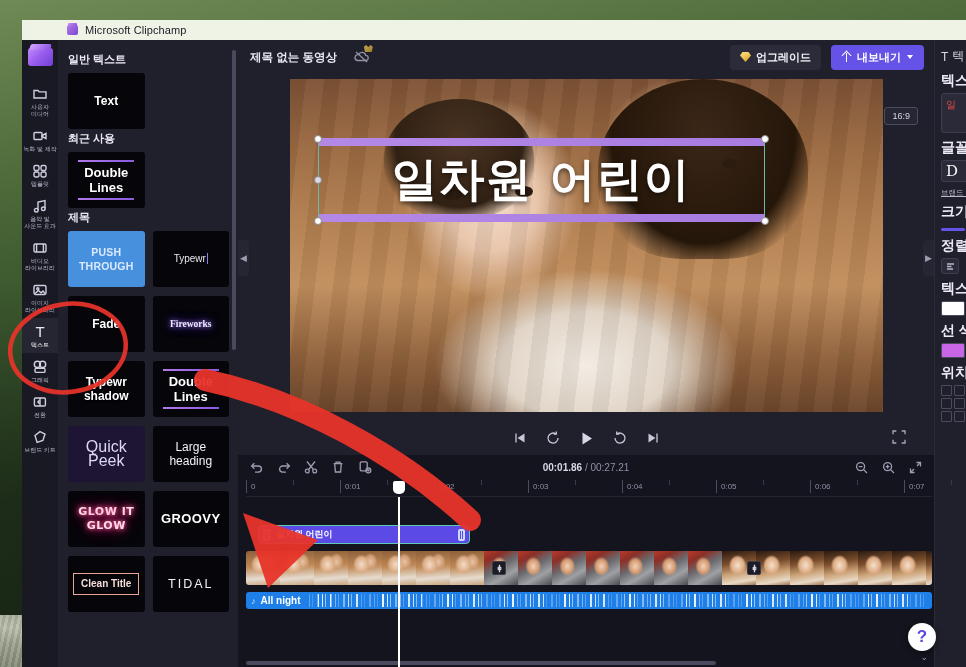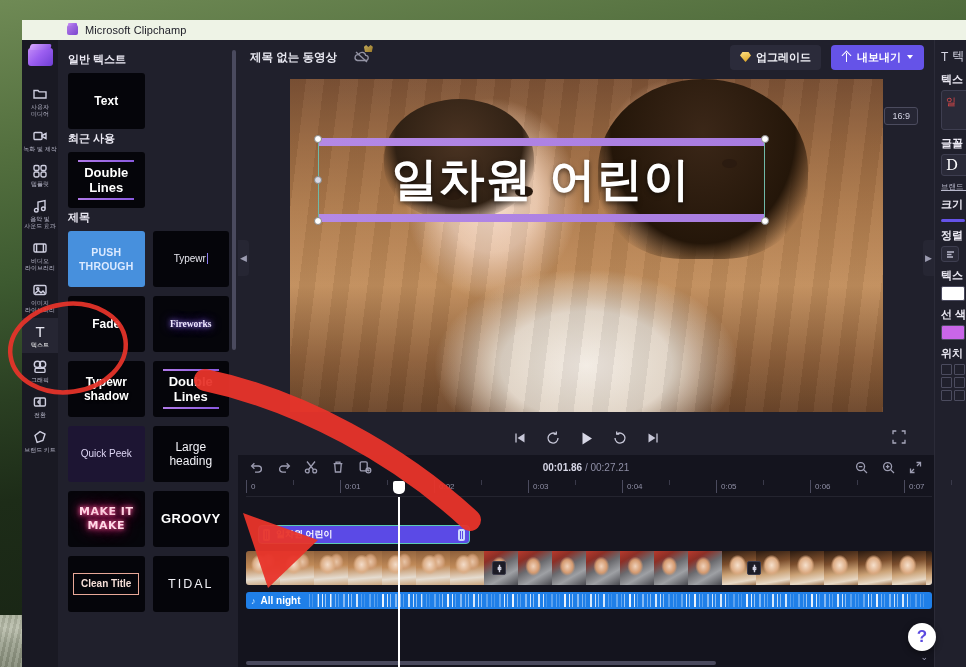--- a/index.html
+++ b/index.html
@@ -97,21 +97,21 @@
   .card-dbl:before, .card-dbl:after {
     content:""; display:block; height:2px; width: 56px; margin: 3px auto;
     background: linear-gradient(90deg,#b07ae8,#8a5ae0);
   }
   .c-push { background:#4790dd; color:#dceaff; font-size: 10.5px; letter-spacing:.2px; }
   .c-type { background:#05050a; color:#e7e7ef; font-weight: normal; font-size: 10px; }
   .c-type:after{ content:""; display:inline-block; width:1px; height:11px; background:#8e7ff0; margin-left:1px; vertical-align:-2px;}
   .c-fade { color:#fff; }
   .c-fire { font-size: 9.5px; color:#efe8ff; text-shadow: 0 0 5px #9b7dff, 0 0 11px #6e4ad8; font-family: Liberation Serif, serif; }
   .c-outline { color:#fff; text-shadow: 0 1px 3px #000; }
-  .c-quick { background:#1d1533; color:#ded6f5; font-size: 10px; font-weight: normal; }
+  .c-quick { background:#1d1533; color:#ded6f5; font-size: 16px; font-weight: normal; }
   .c-large { font-weight: normal; font-size: 12px; color:#f2f2f7; }
   .c-glow {
     font-size: 11px; color:#ffd9e6; letter-spacing:.5px;
     text-shadow: 0 0 4px #ff5f9e, 0 0 9px #e0307f, 0 0 16px #b51f63;
     font-family: "DejaVu Sans", sans-serif;
   }
   .c-groovy { font-size: 13px; letter-spacing: .4px; }
   .c-clean span {
     border: 1.4px solid #e8a898; color:#f5ded7; padding: 4px 7px; font-size: 10px;
     display:inline-block; line-height: 12px;
@@ -336,21 +336,21 @@
     background:#4a4a5e; border-radius:2px;
   }
 
   
   .props {
     width: 32px; flex: 0 0 32px; background: #20202c; border-left: 1px solid #2b2b38;
     padding: 8px 0 0 6px; overflow: hidden;
   }
   .pr-head { display:flex; align-items:center; gap:4px; margin-bottom: 7px; }
   .pr-head .t { font-size: 12px; color:#d8d8e6; }
-  .pr-lbl { font-size: 11px; color:#eceaf4; font-weight:bold; margin: 6px 0 3px; white-space:nowrap; }
+  .pr-lbl { font-size: 14px; color:#eceaf4; font-weight:bold; margin: 6px 0 3px; white-space:nowrap; }
   .pr-lbl.small { font-size: 7.5px; line-height: 9px; color:#b9b9cc; font-weight:normal; text-decoration: underline; }
   .pr-textarea {
     width: 42px; height: 40px; background:#2a2a38; border:1px solid #3e3e50; border-radius:3px;
     color:#fff; font-size: 10px; padding: 4px; overflow:hidden;
   }
   .pr-textarea .red { color:#e04a4a; }
   .pr-font {
     width: 42px; height: 22px; background:#2a2a38; border:1px solid #3e3e50; border-radius:3px;
     color:#fff; font-size: 15px; padding: 0 4px; display:flex; align-items:center;
     font-family: "DejaVu Serif", serif;
@@ -523,21 +523,21 @@
         <div class="lib-card">
           <span class="card-dbl">Double Lines</span>
           </div>
         <div class="lib-card c-quick">
           <span>Quick Peek</span>
           </div>
         <div class="lib-card c-large">
           <span>Large heading</span>
           </div>
         <div class="lib-card">
-          <span class="c-glow">MAKE IT MAKE</span>
+          <span class="c-glow">GLOW IT GLOW</span>
           </div>
         <div class="lib-card c-groovy">
           <span>GROOVY</span>
           </div>
         <div class="lib-card c-clean">
           <span>Clean Title</span>
           </div>
         <div class="lib-card c-tidal">
           <span>TIDAL</span>
           </div>

